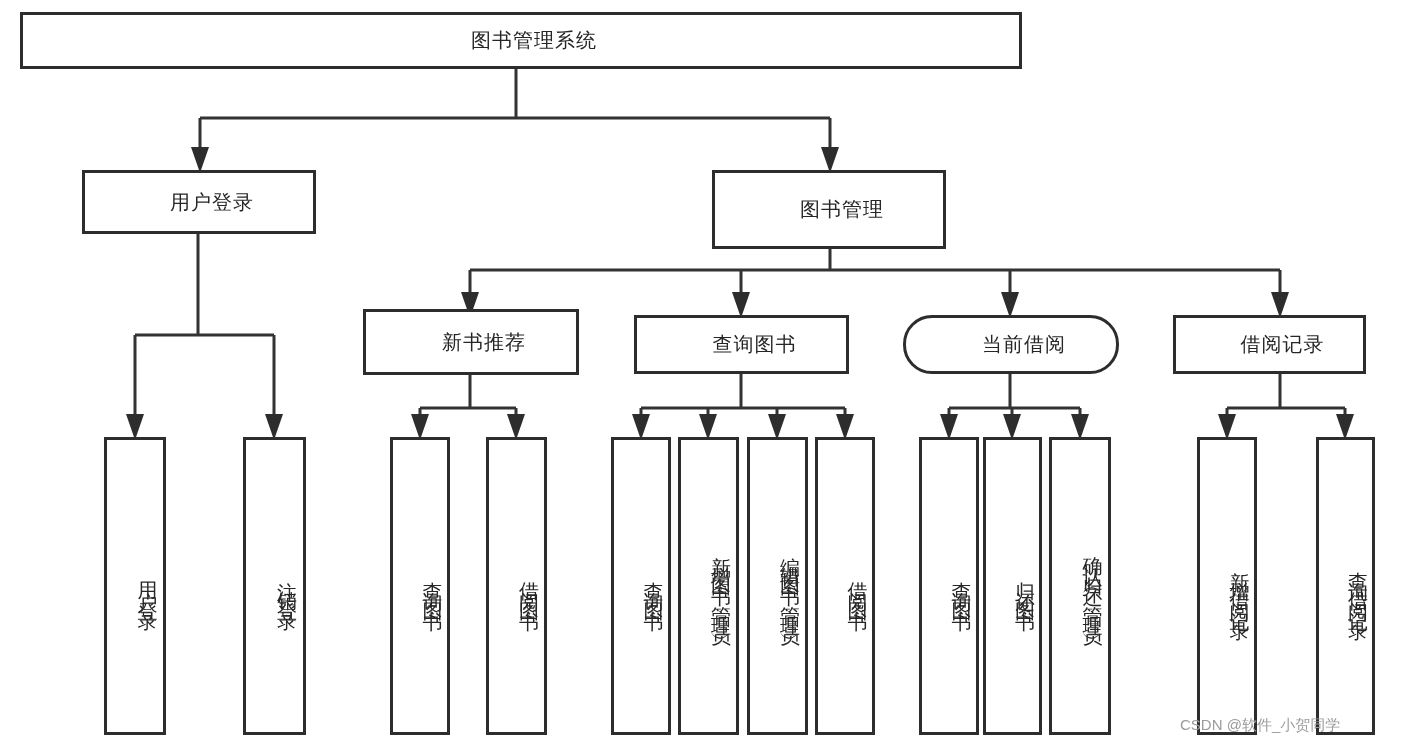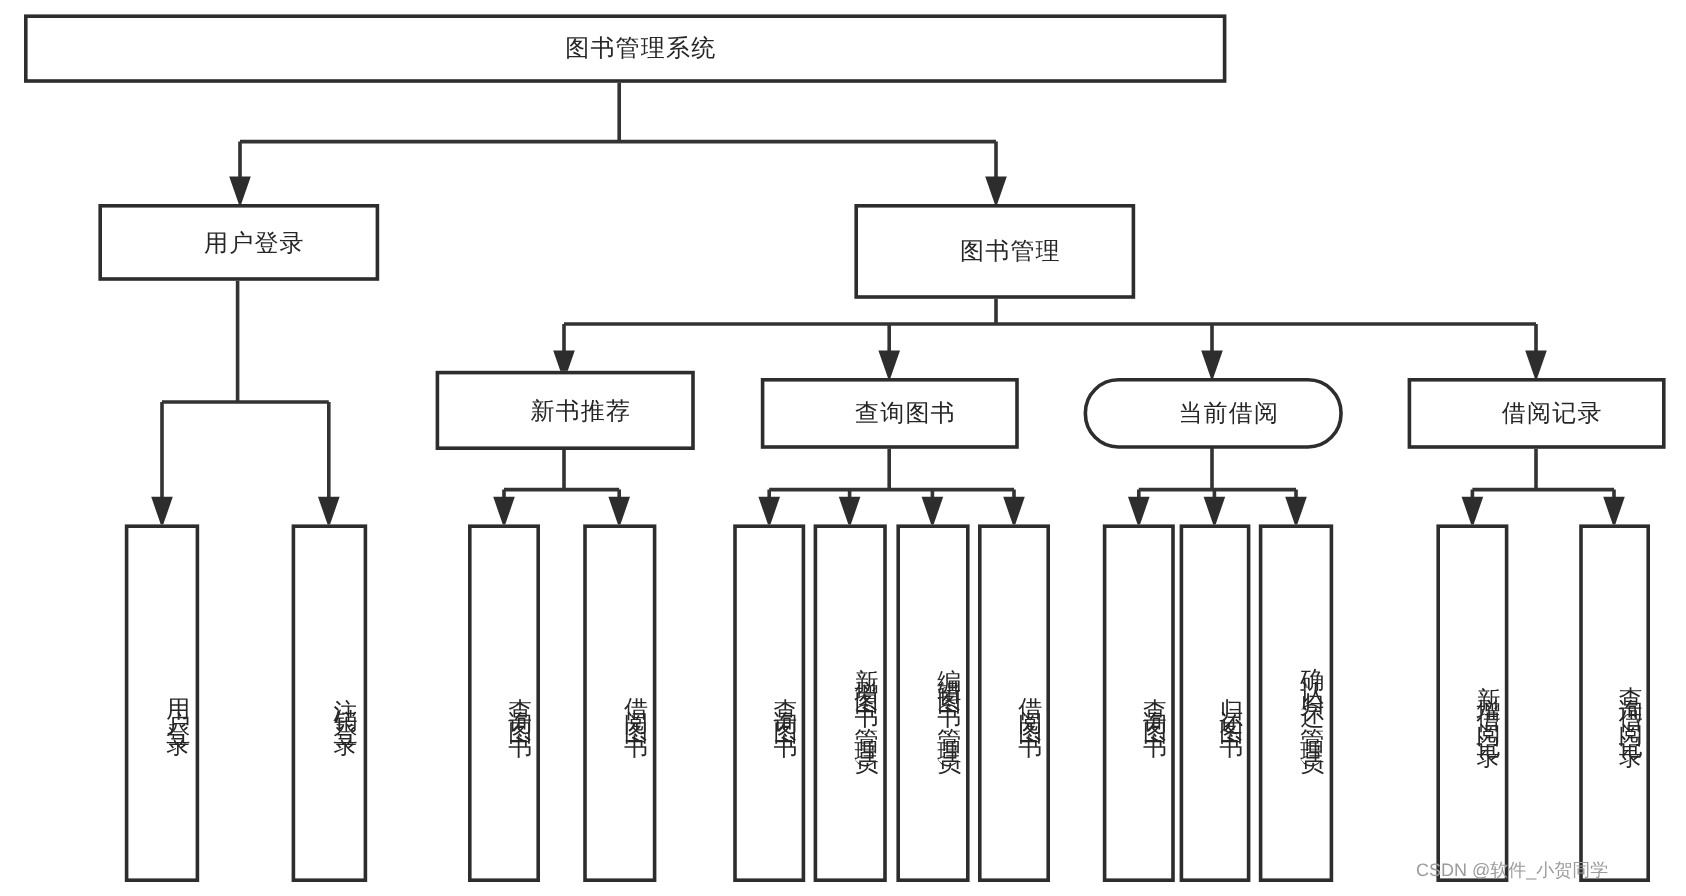--- a/index.html
+++ b/index.html
@@ -87,21 +87,21 @@
 
   <div class="node" style="left:363px;top:309px;width:216px;height:66px;text-align:right;">
     <span class="hlabel">新书推荐</span>
   </div>
   <div class="node" style="left:634px;top:315px;width:215px;height:59px;">
     <span class="hlabel">查询图书</span>
   </div>
   <div class="node" style="left:903px;top:315px;width:216px;height:59px;border-radius:29px;">
     <span class="hlabel">当前借阅</span>
   </div>
-  <div class="node" style="left:1173px;top:315px;width:215px;height:59px;">
+  <div class="node" style="left:1173px;top:315px;width:193px;height:59px;">
     <span class="hlabel">借阅记录</span>
   </div>
 
   <div class="node" style="left:104px;top:437px;width:62px;height:298px;">
     <span class="vtext">用户登录</span>
   </div>
   <div class="node" style="left:243px;top:437px;width:63px;height:298px;">
     <span class="vtext">注销登录</span>
   </div>
 

